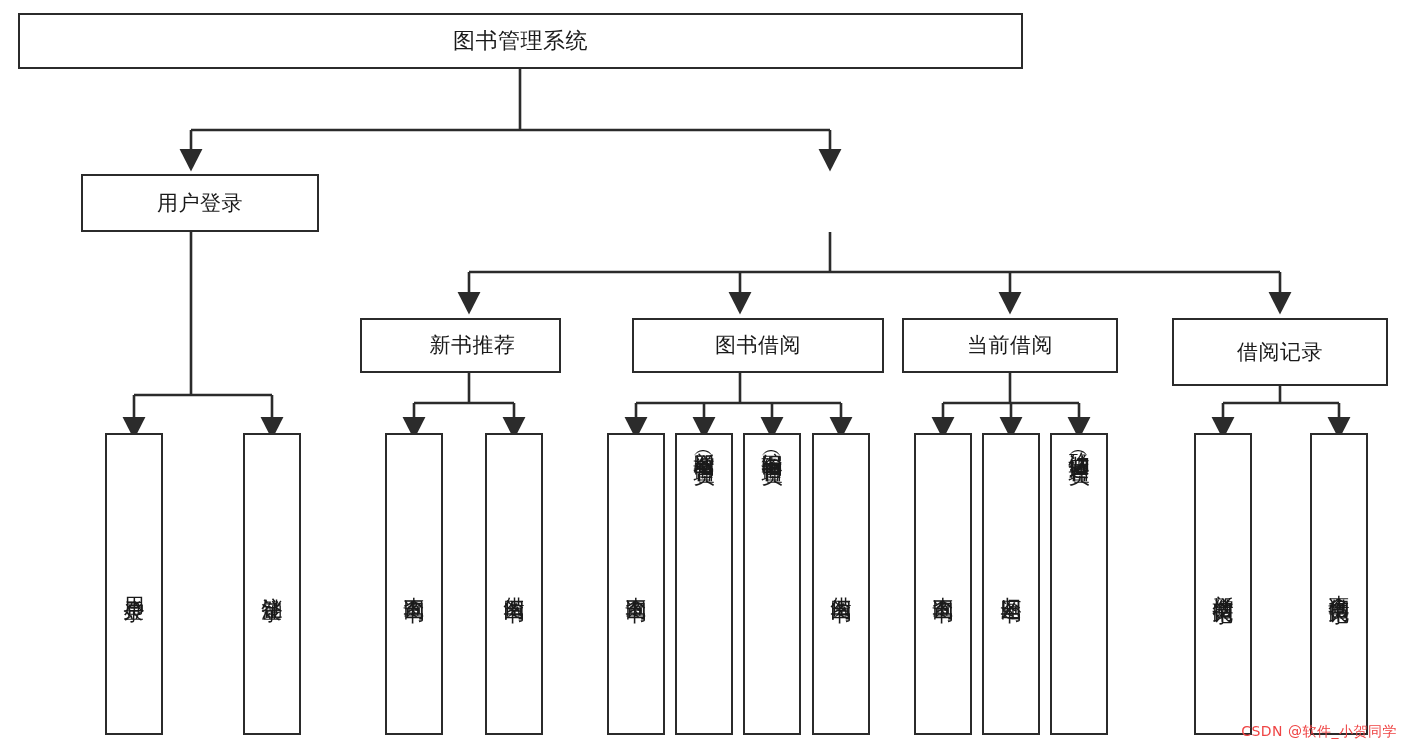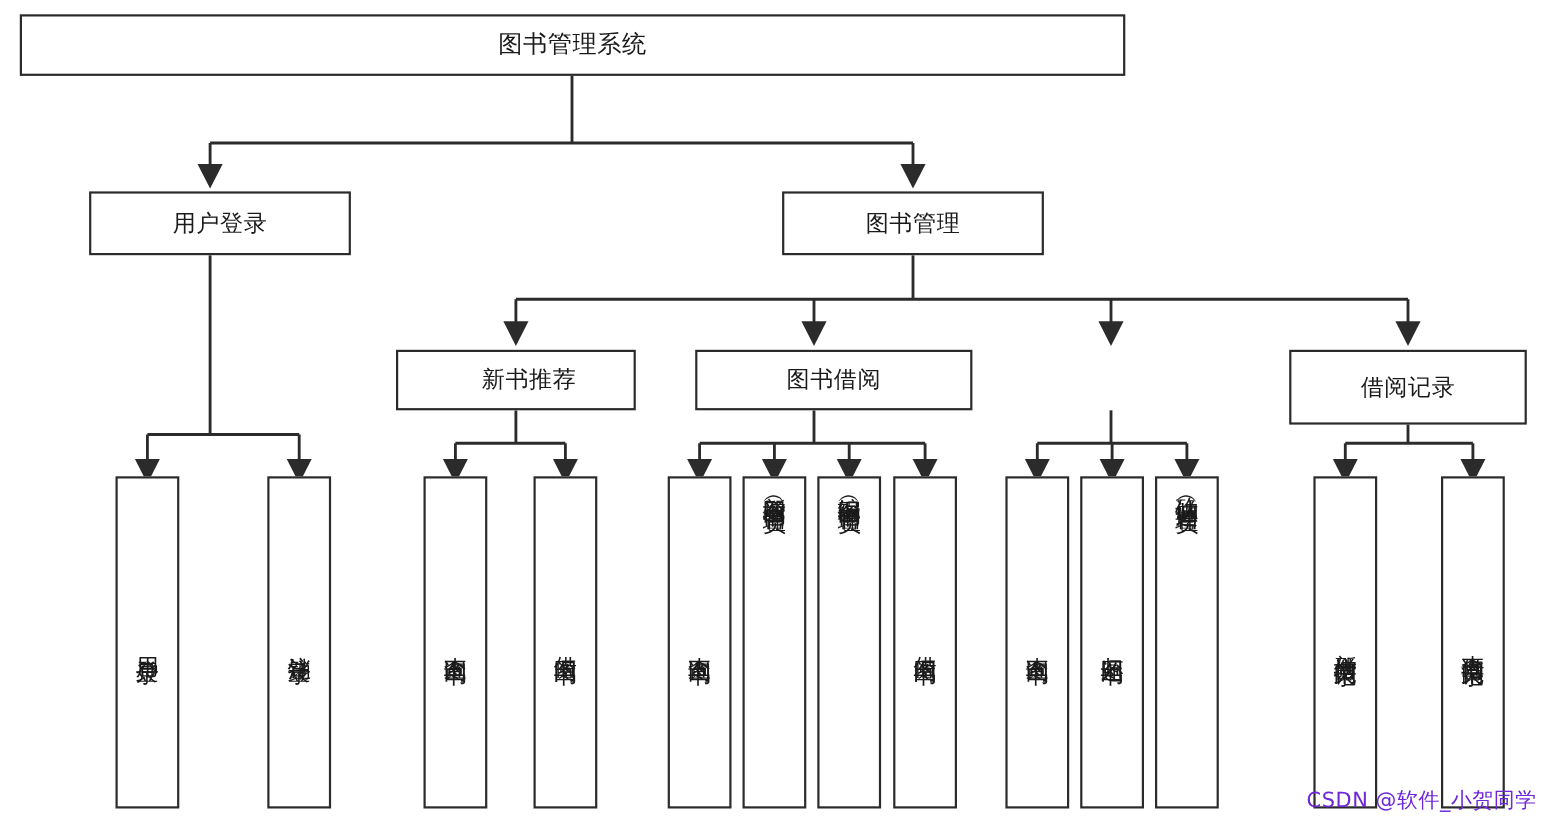--- a/index.html
+++ b/index.html
@@ -64,22 +64,22 @@
     letter-spacing: 2px;
     margin: 0 auto;
   }
   .node.v.mid {
     align-items: center;
   }
   .watermark {
     position: absolute;
     right: 8px;
     bottom: 6px;
-    font-size: 19px;
-    color: #6d28d9;
+    font-size: 14px;
+    color: #ef4444;
     white-space: nowrap;
     letter-spacing: 0.5px;
   }
 </style>
 </head>
 <body>
 
 <div id="canvas">
 
   <svg class="wires" viewBox="0 0 1405 747" xmlns="http://www.w3.org/2000/svg">
@@ -132,30 +132,30 @@
     </g>
   </svg>
 
   <div class="node h root" style="left:18px; top:13px; width:1005px; height:56px;">
     <span class="lbl">图书管理系统</span>
   </div>
 
   <div class="node h" style="left:81px; top:174px; width:238px; height:58px;">
     <span class="lbl">用户登录</span>
   </div>
-  <div class="node h" style="left:711px; top:174px; width:238px; height:58px;">
-    <span class="lbl">图书管理</span>
-  </div>
-
-  <div class="node h" style="left:360px; top:318px; width:218px; height:55px;padding-left:24px;">
+
+  <div class="node h" style="left:360px; top:318px; width:201px; height:55px;padding-left:24px;">
     <span class="lbl">新书推荐</span>
   </div>
   <div class="node h" style="left:632px; top:318px; width:252px; height:55px;">
     <span class="lbl">图书借阅</span>
   </div>
+  <div class="node h" style="left:902px; top:318px; width:216px; height:55px;">
+    <span class="lbl">当前借阅</span>
+  </div>
   <div class="node h" style="left:1172px; top:318px; width:216px; height:68px;">
     <span class="lbl">借阅记录</span>
   </div>
 
   <div class="node v mid" style="left:105px; top:433px; width:58px; height:302px;">
     <span class="lbl">用户登录</span>
   </div>
   <div class="node v mid" style="left:243px; top:433px; width:58px; height:302px;">
     <span class="lbl">注销登录</span>
   </div>

